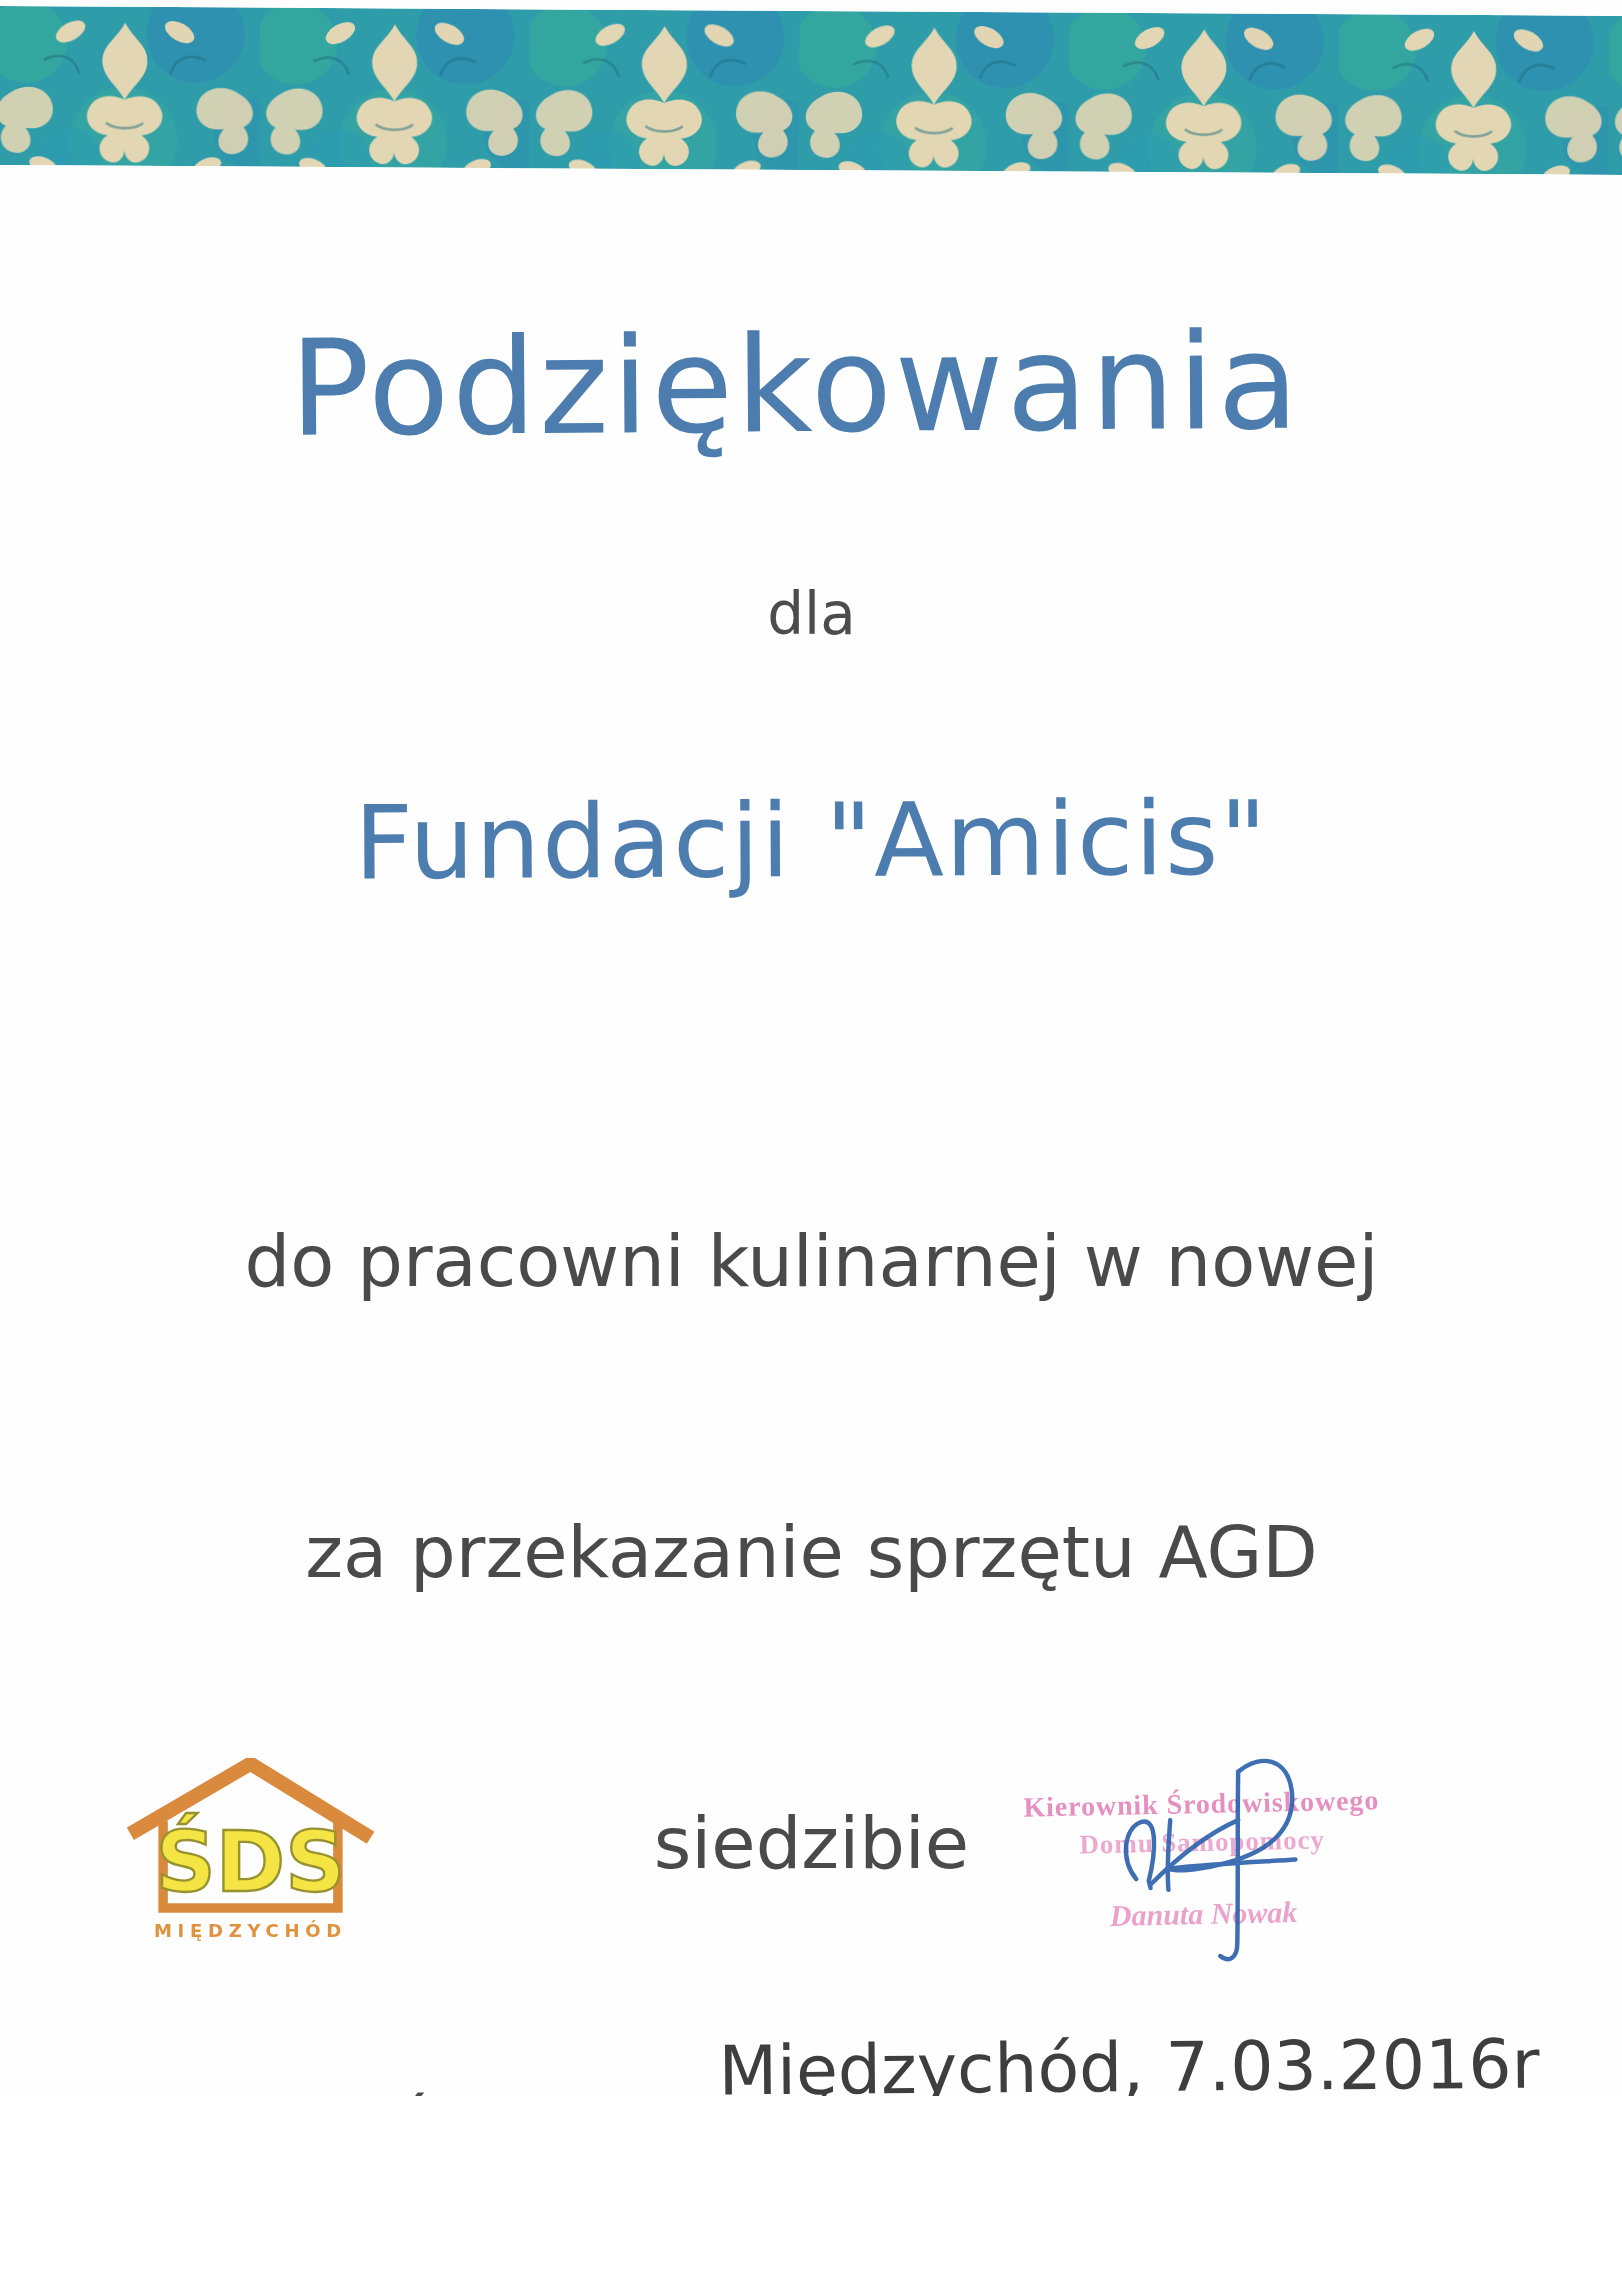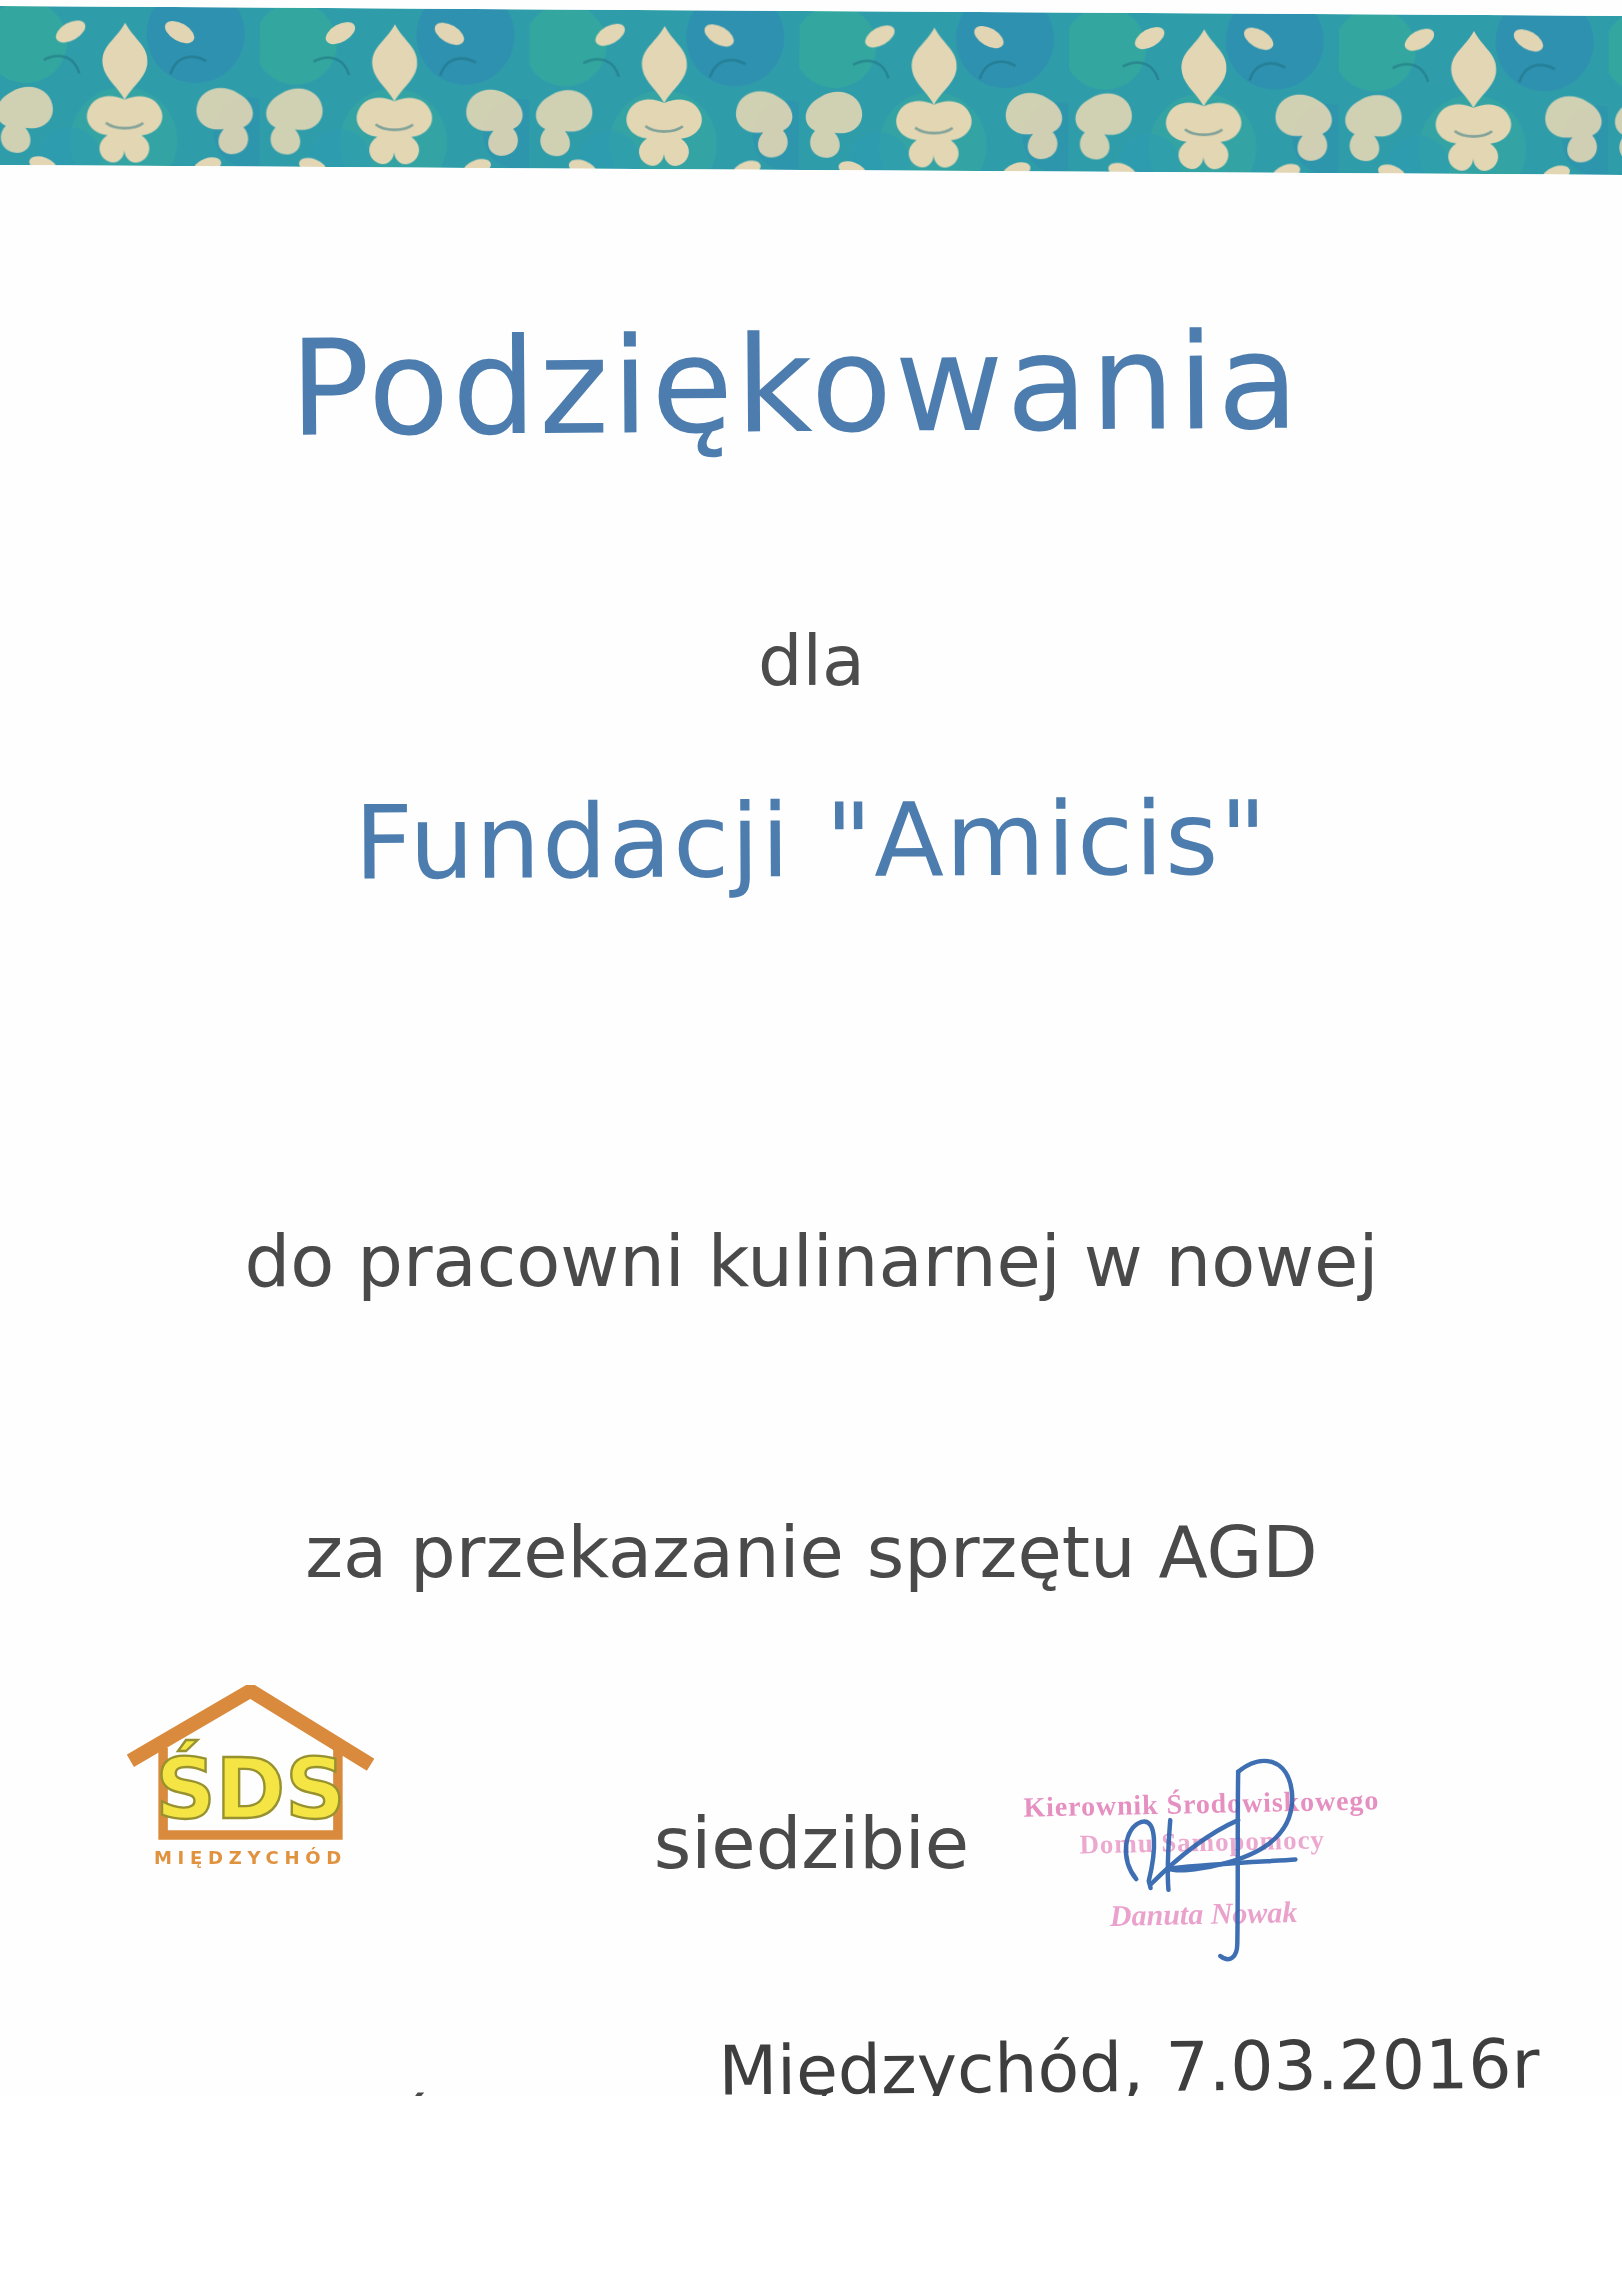--- a/index.html
+++ b/index.html
@@ -41,23 +41,22 @@
   .title {
     top: 312px;
     font-size: 133px;
     line-height: 1.1;
     color: #4d7dae;
     letter-spacing: 2.7px;
     transform: rotate(-0.4deg) translateX(-16px);
   }
   .dla {
     top: 580px;
-    font-size: 70px;
+    font-size: 58px;
     color: #4c4c4c;
-    margin-top: 40px;
   }
   .recipient {
     top: 781px;
     font-size: 102px;
     color: #4d7dae;
     letter-spacing: 1.8px;
     transform: rotate(-0.3deg);
   }
   .body-block {
     top: 1019px;
@@ -75,21 +74,21 @@
     font-size: 68px;
     color: #3e3e3e;
     white-space: pre;
     transform: rotate(-0.5deg);
   }
 
   
   .logo {
     position: absolute;
     left: 127px;
-    top: 1685px;
+    top: 1758px;
     width: 247px;
     height: 190px;
   }
 
   
   .stamp {
     position: absolute;
     left: 992px;
     top: 1788px;
     width: 421px;

